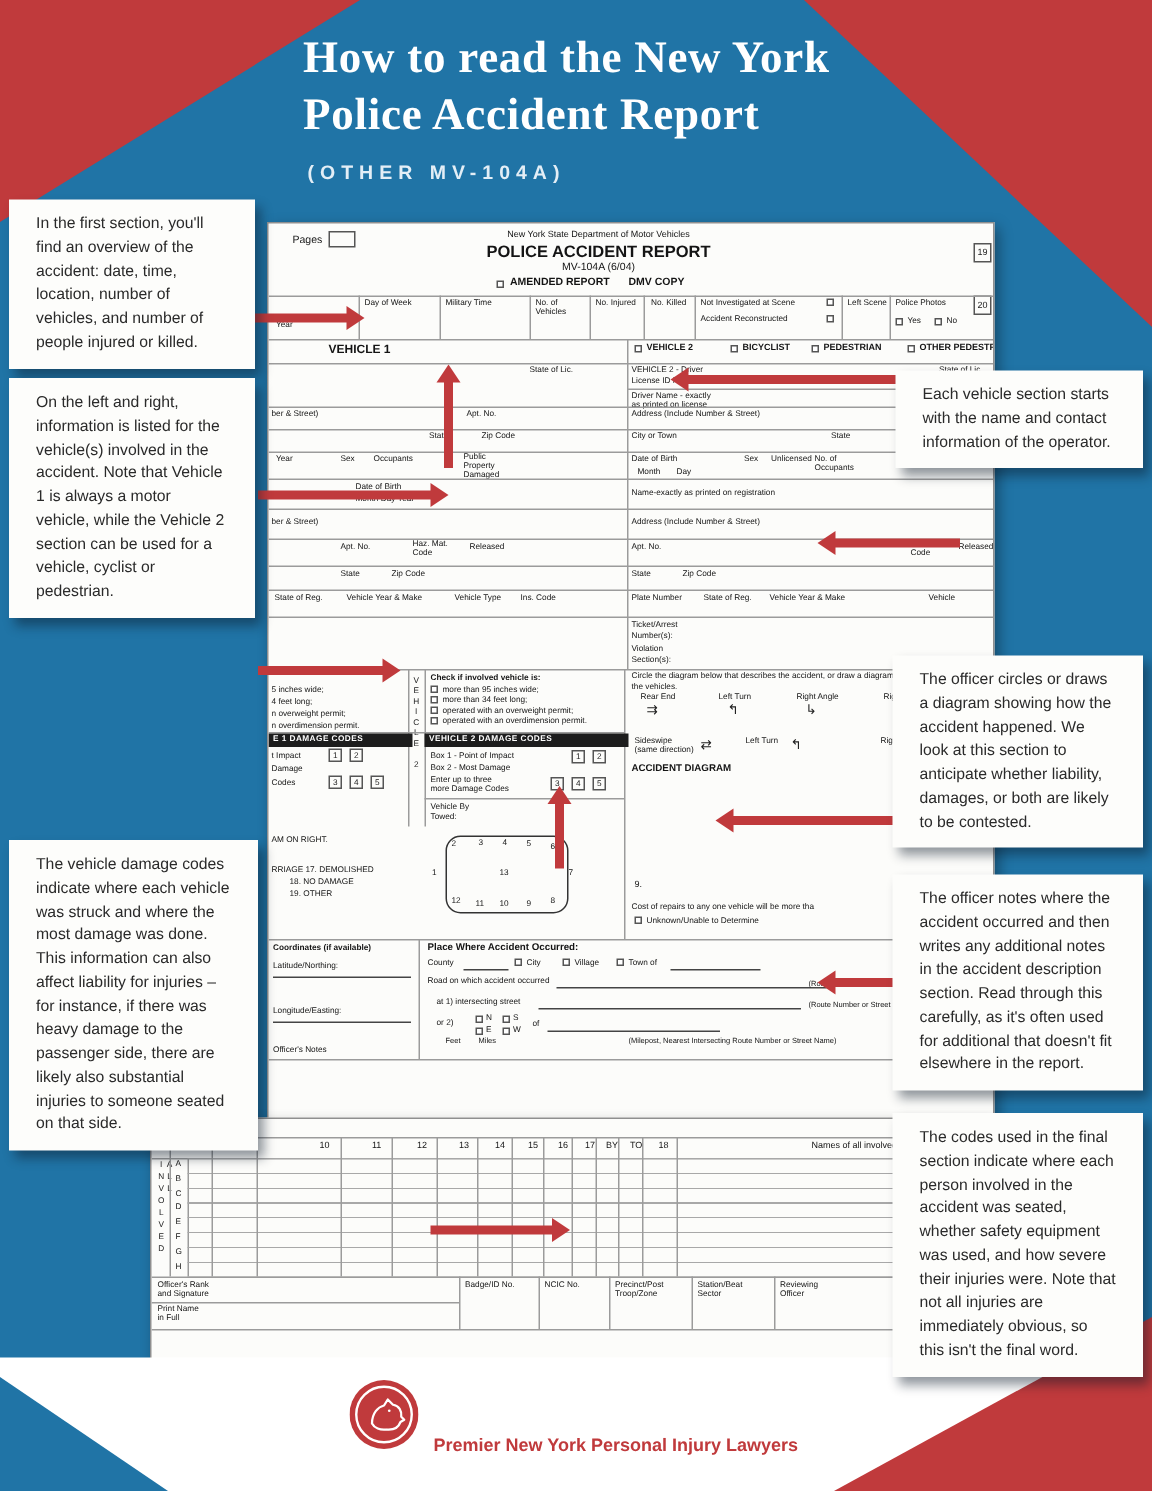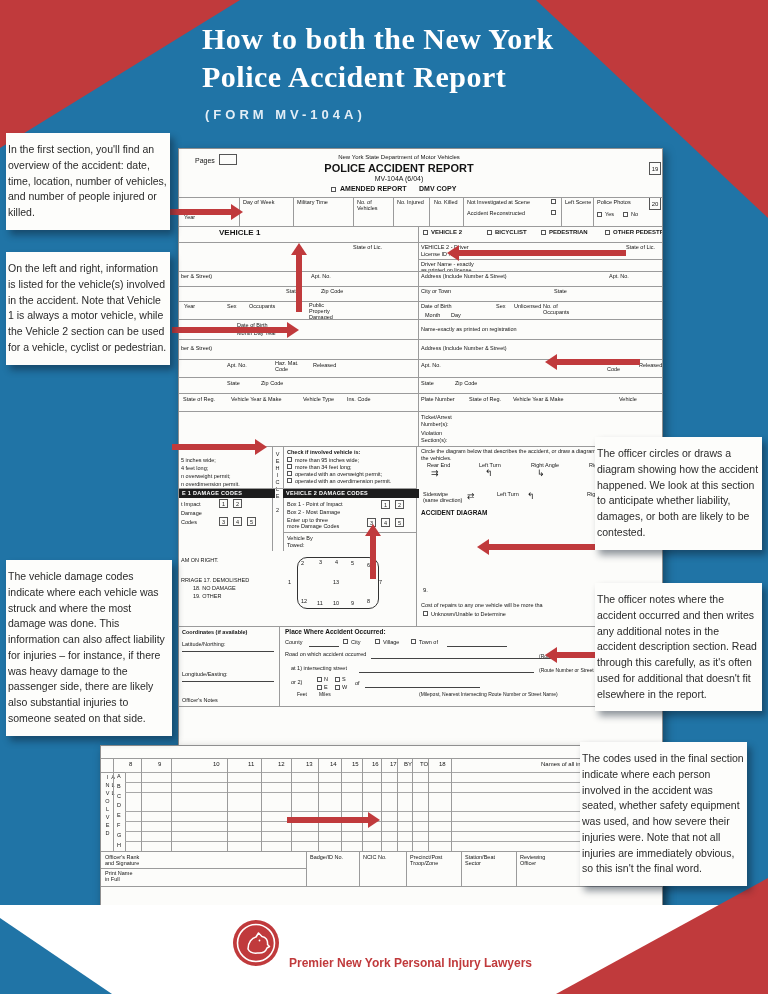--- a/index.html
+++ b/index.html
@@ -35,38 +35,38 @@
   .rows{position:absolute;background:repeating-linear-gradient(to bottom,#a8a8a8 0 .8px,transparent .8px 9.875px);}
   
   .arr{position:absolute;background:#c03a3c;z-index:5;}
   .arr-r{height:6px;}
   .arr-r::after{content:"";position:absolute;right:-11px;top:-5px;border-left:12px solid #c03a3c;border-top:8px solid transparent;border-bottom:8px solid transparent;}
   .arr-l{height:6px;}
   .arr-l::before{content:"";position:absolute;left:-11px;top:-5px;border-right:12px solid #c03a3c;border-top:8px solid transparent;border-bottom:8px solid transparent;}
   .arr-u{width:6px;}
   .arr-u::before{content:"";position:absolute;top:-11px;left:-5px;border-bottom:12px solid #c03a3c;border-left:8px solid transparent;border-right:8px solid transparent;}
   
-  .co{position:absolute;z-index:10;background:#fdfdfb;color:#2a2a2a;font-size:10.5px;line-height:1.5;padding:9px 2px;box-shadow:4px 5px 7px rgba(10,25,40,.45);box-sizing:border-box;}
+  .co{position:absolute;z-index:10;background:#fdfdfb;color:#2a2a2a;font-size:10.5px;line-height:1.5;padding:9px 18px;box-shadow:4px 5px 7px rgba(10,25,40,.45);box-sizing:border-box;}
   
   .footer{position:absolute;left:0;top:905px;width:768px;height:89px;background:#ffffff;z-index:6;}
   .brand{position:absolute;left:288px;top:923px;font-family:"Liberation Serif",serif;font-size:25px;font-weight:bold;letter-spacing:2px;color:#1c2733;z-index:9;}
   .tag{position:absolute;left:289px;top:956px;font-size:12px;font-weight:bold;color:#c03a3c;z-index:9;}
   .logo{position:absolute;left:233px;top:920px;z-index:9;}
 </style>
 </head>
 <body>
 
 <div class="page">
 
   <div class="shape tl"></div>
   <div class="shape tr"></div>
 
-  <div class="t1" style="left:202px;top:22px;">How to both the New York</div>
+  <div class="t1" style="left:202px;top:22px;">How to read the New York</div>
   <div class="t1" style="left:202px;top:60px;">Police Accident Report</div>
-  <div class="sub" style="left:205px;top:107px;">(FORM MV-104A)</div>
+  <div class="sub" style="left:205px;top:107px;">(OTHER MV-104A)</div>
 
   <div class="sheet" style="left:178px;top:148px;width:483px;height:757px;">
 
     <span class="fl f7" style="left:16px;top:8px;">Pages</span>
     <span class="cell" style="left:40px;top:5px;width:18px;height:11px;"></span>
     <div class="fl" style="left:90px;top:5px;width:260px;text-align:center;white-space:normal;">New York State Department of Motor Vehicles</div>
     <div class="fl fb" style="left:90px;top:13px;width:260px;text-align:center;font-size:11px;">POLICE ACCIDENT REPORT</div>
     <div class="fl f7" style="left:90px;top:26px;width:260px;text-align:center;">MV-104A (6/04)</div>
     <span class="cb" style="left:152px;top:38px;"></span>
     <span class="fl fb f7" style="left:161px;top:36px;">AMENDED REPORT</span>
@@ -385,23 +385,24 @@
   <div class="arr arr-l" style="left:556px;top:359px;width:84px;"></div>
   <div class="arr arr-r" style="left:172px;top:444px;width:84px;"></div>
   <div class="arr arr-u" style="left:370px;top:535px;height:44px;"></div>
   <div class="arr arr-l" style="left:488px;top:544px;width:112px;"></div>
   <div class="arr arr-l" style="left:556px;top:652px;width:84px;"></div>
   <div class="arr arr-r" style="left:287px;top:817px;width:82px;"></div>
 
   <div class="co" style="left:6px;top:133px;width:164px;">In the first section, you'll find an overview of the accident: date, time, location, number of vehicles, and number of people injured or killed.</div>
   <div class="co" style="left:6px;top:252px;width:164px;">On the left and right, information is listed for the vehicle(s) involved in the accident. Note that Vehicle 1 is always a motor vehicle, while the Vehicle 2 section can be used for a vehicle, cyclist or pedestrian.</div>
   <div class="co" style="left:6px;top:560px;width:166px;">The vehicle damage codes indicate where each vehicle was struck and where the most damage was done. This information can also affect liability for injuries – for instance, if there was heavy damage to the passenger side, there are likely also substantial injuries to someone seated on that side.</div>
+  <div class="co" style="left:597px;top:247px;width:165px;">Each vehicle section starts with the name and contact information of the operator.</div>
   <div class="co" style="left:595px;top:437px;width:167px;">The officer circles or draws a diagram showing how the accident happened. We look at this section to anticipate whether liability, damages, or both are likely to be contested.</div>
   <div class="co" style="left:595px;top:583px;width:167px;">The officer notes where the accident occurred and then writes any additional notes in the accident description section. Read through this carefully, as it's often used for additional that doesn't fit elsewhere in the report.</div>
-  <div class="co" style="left:580px;top:742px;width:167px;">The codes used in the final section indicate where each person involved in the accident was seated, whether safety equipment was used, and how severe their injuries were. Note that not all injuries are immediately obvious, so this isn't the final word.</div>
+  <div class="co" style="left:595px;top:742px;width:167px;">The codes used in the final section indicate where each person involved in the accident was seated, whether safety equipment was used, and how severe their injuries were. Note that not all injuries are immediately obvious, so this isn't the final word.</div>
 
   <div class="footer"></div>
   <div class="shape br"></div>
   <div class="shape bl"></div>
   <div class="logo">
     <svg width="46" height="46" viewBox="0 0 46 46">
       <circle cx="23" cy="23" r="23" fill="#c03a3c"></circle>
       <circle cx="23" cy="23" r="18.5" fill="none" stroke="#ffffff" stroke-width="1.6"></circle>
       <path d="M15 29 c0 -7 4 -11 8 -12 l2.5 -4 3.5 3.5 c4 0.5 6 4 5.5 8 l2 2 -2.5 1.5 c-1.5 4 -5 5.5 -9.5 5 -4 0.5 -8 -1 -9.5 -4 z" fill="none" stroke="#ffffff" stroke-width="1.5" stroke-linejoin="round"></path>
       <circle cx="26.5" cy="20.5" r="0.9" fill="#ffffff"></circle>

